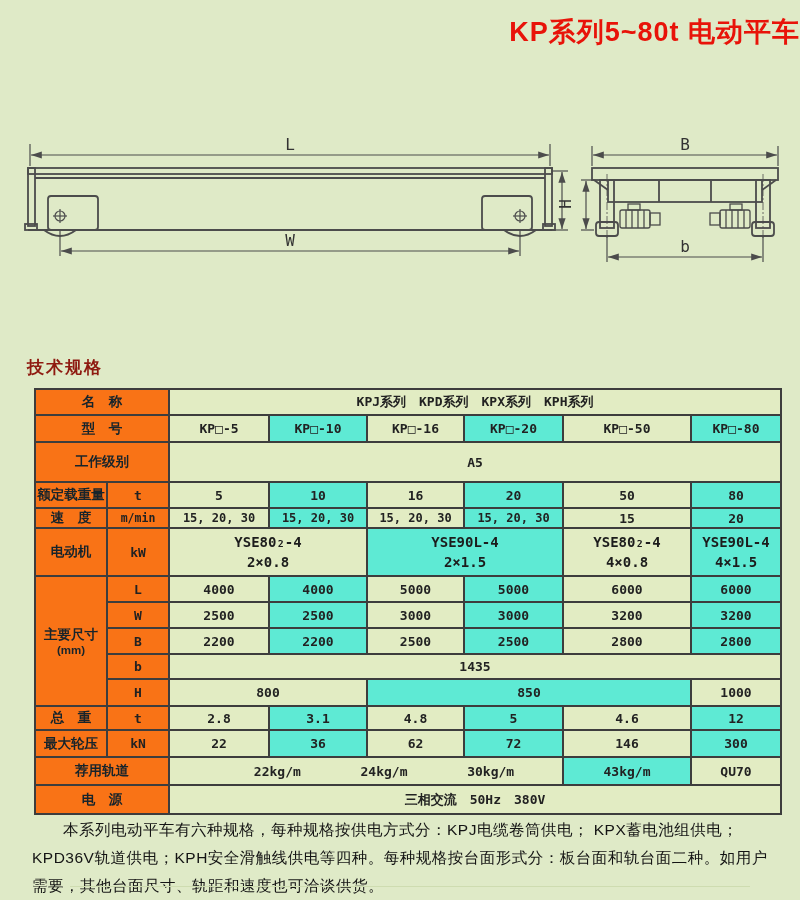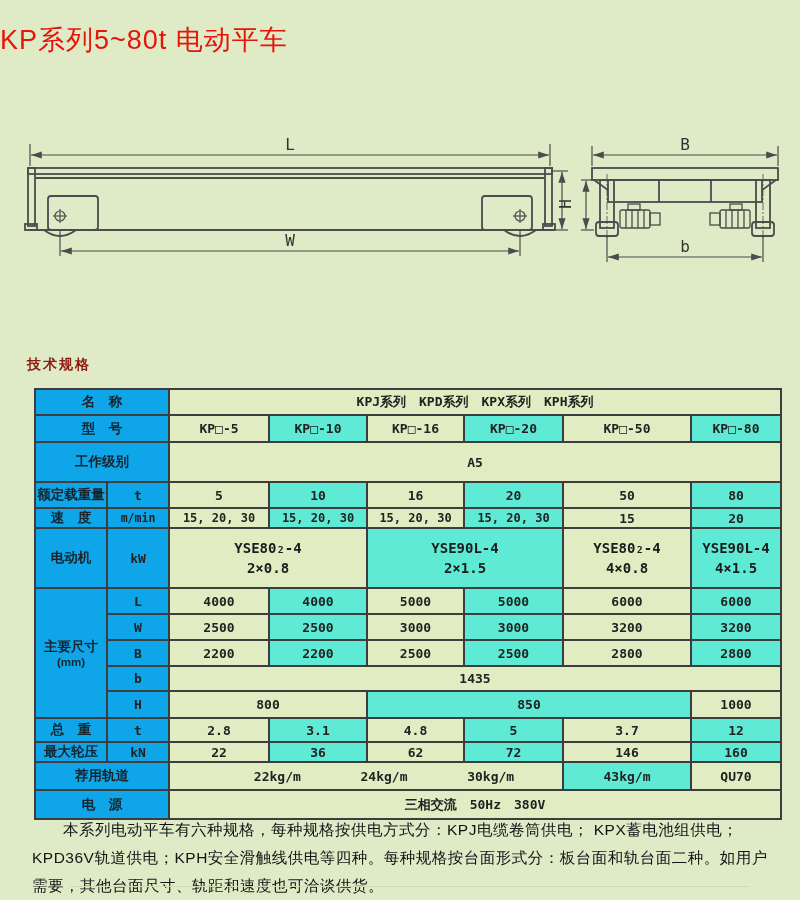--- a/index.html
+++ b/index.html
@@ -3,42 +3,42 @@
 <meta charset="utf-8">
 <style>
   html,body{margin:0;padding:0;}
   body{
     width:800px;height:900px;position:relative;overflow:hidden;
     background:#dfeac7;
     font-family:"Liberation Sans", sans-serif;
     color:#1c1c1c;
   }
   .title{
-    position:absolute;top:22px;left:0;width:800px;text-align:left;
-    font-size:27px;font-weight:normal;color:#e81309;letter-spacing:1px;
+    position:absolute;top:14px;left:0;width:800px;text-align:right;
+    font-size:27px;font-weight:bold;color:#e81309;letter-spacing:1px;
   }
   .drawings{position:absolute;top:138px;left:0;width:800px;height:135px;}
   .svg-side{position:absolute;left:14px;top:0;}
   .svg-end{position:absolute;left:580px;top:0;}
   svg text{font-family:"DejaVu Sans Mono", monospace;font-size:16px;fill:#333;}
   .section-heading{
     position:absolute;top:356px;left:27px;
-    font-size:14px;font-weight:bold;color:#8e1a10;letter-spacing:2px;
+    font-size:17px;font-weight:bold;color:#8e1a10;letter-spacing:2px;
   }
   .spec-table{
     position:absolute;top:388px;left:34px;
     border-collapse:collapse;table-layout:fixed;width:746px;
     border:2px solid #3d3d3d;
   }
   .spec-table td{
     border:2px solid #3d3d3d;
     text-align:center;vertical-align:middle;
     padding:0;overflow:hidden;
   }
-  td.lab{background:#0ea5e9;font-size:13.5px;font-weight:bold;color:#17242b;margin-top:33px;}
+  td.lab{background:#f97316;font-size:13.5px;font-weight:bold;color:#17242b;margin-top:33px;}
   td.g{background:#e2ecc3;}
   td.b{background:#5eead4;}
   td.mono, .mono{font-family:"DejaVu Sans Mono", monospace;font-size:13px;font-weight:bold;color:#222;}
   .m1,.m2{font-family:"DejaVu Sans Mono", monospace;font-size:14px;font-weight:bold;line-height:1.45;}
   .dims-sub{font-size:11.5px;font-weight:bold;}
   .rail-spread{display:flex;justify-content:space-around;padding:0 18px;margin-left:36px;}
   .footer-text{
     position:absolute;top:816px;left:32px;width:740px;
     font-size:15.5px;line-height:28px;color:#141414;
     text-indent:2em;letter-spacing:0.5px;
@@ -211,21 +211,21 @@
   <tr style="height:18px">
     <td class="lab">速　度</td>
     <td class="lab mono" style="font-size:11.5px">m/min</td>
     <td class="g mono" style="font-size:12px">15, 20, 30</td>
     <td class="b mono" style="font-size:12px">15, 20, 30</td>
     <td class="g mono" style="font-size:12px">15, 20, 30</td>
     <td class="b mono" style="font-size:12px">15, 20, 30</td>
     <td class="g mono">15</td>
     <td class="b mono">20</td>
   </tr>
-  <tr style="height:60px">
+  <tr style="height:48px">
     <td class="lab">电动机</td>
     <td class="lab mono">kW</td>
     <td colspan="2" class="g">
       <div class="m1">YSE80₂-4</div>
       <div class="m2">2×0.8</div>
     </td>
     <td colspan="2" class="b">
       <div class="m1">YSE90L-4</div>
       <div class="m2">2×1.5</div>
     </td>
@@ -279,32 +279,32 @@
     <td colspan="3" class="b mono">850</td>
     <td class="g mono">1000</td>
   </tr>
   <tr style="height:24px">
     <td class="lab">总　重</td>
     <td class="lab mono">t</td>
     <td class="g mono">2.8</td>
     <td class="b mono">3.1</td>
     <td class="g mono">4.8</td>
     <td class="b mono">5</td>
-    <td class="g mono">3.7</td>
+    <td class="g mono">4.6</td>
     <td class="b mono">12</td>
   </tr>
-  <tr style="height:20px">
+  <tr style="height:27px">
     <td class="lab">最大轮压</td>
     <td class="lab mono">kN</td>
     <td class="g mono">22</td>
     <td class="b mono">36</td>
     <td class="g mono">62</td>
     <td class="b mono">72</td>
     <td class="g mono">146</td>
-    <td class="b mono">160</td>
+    <td class="b mono">300</td>
   </tr>
   <tr style="height:28px">
     <td colspan="2" class="lab">荐用轨道</td>
     <td colspan="4" class="g mono">
       <div class="rail-spread">
         <span>22kg/m</span>
         <span>24kg/m</span>
         <span>30kg/m</span>
       </div>
     </td>

